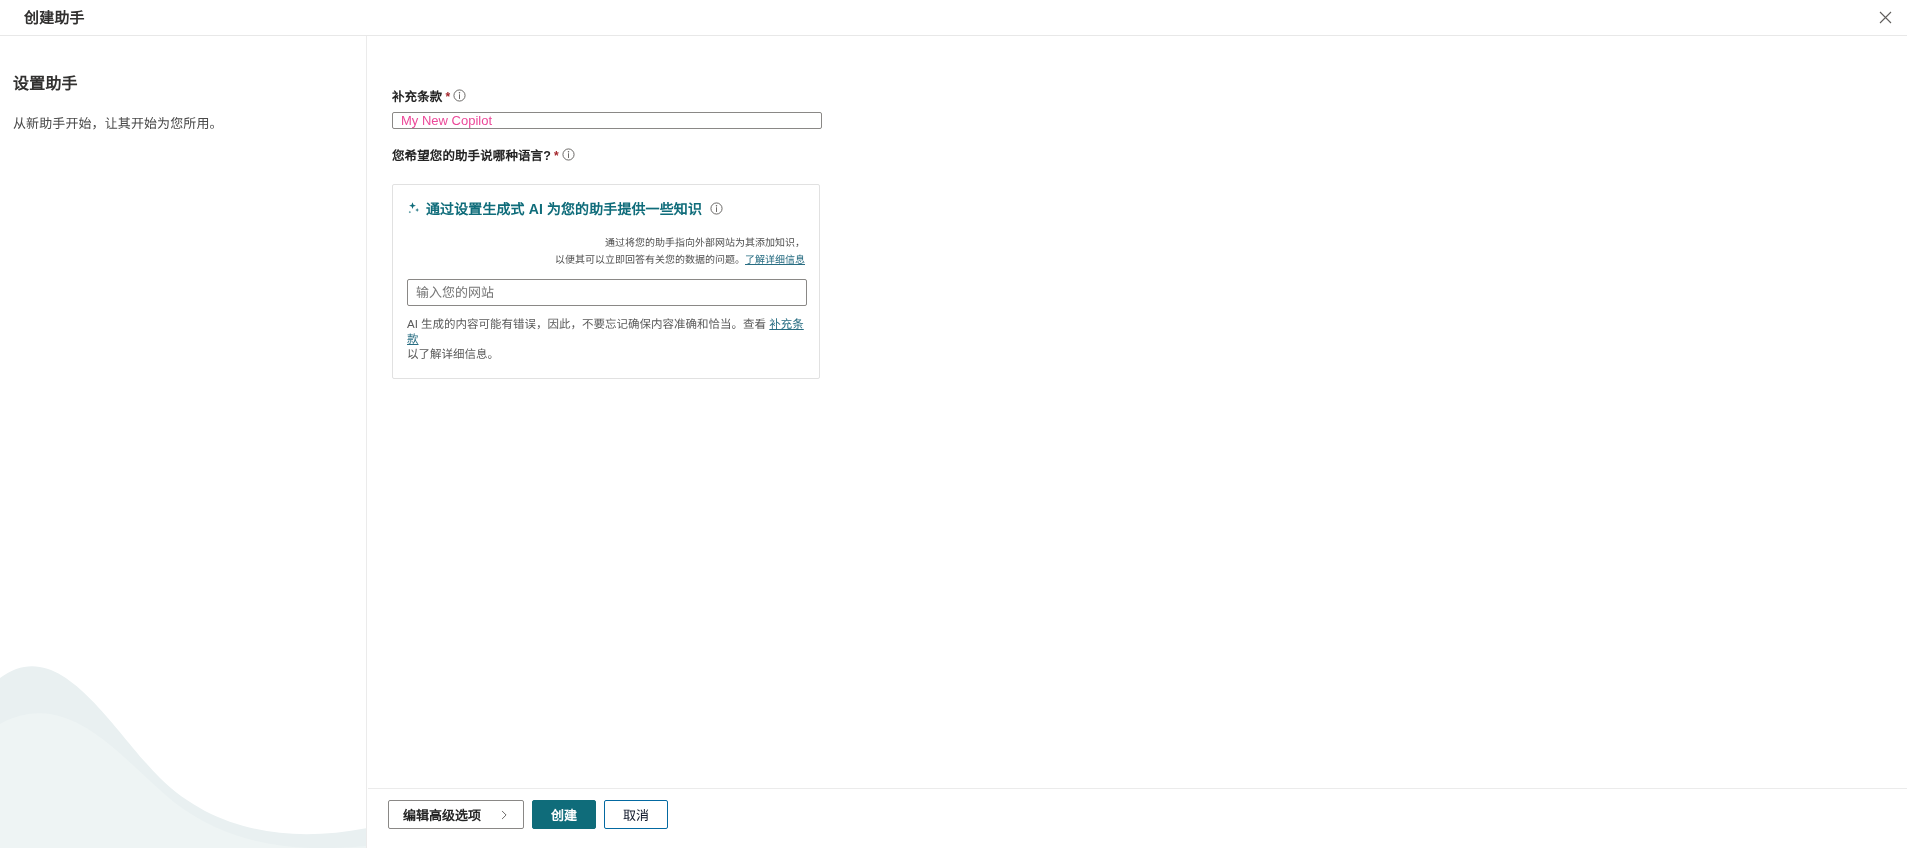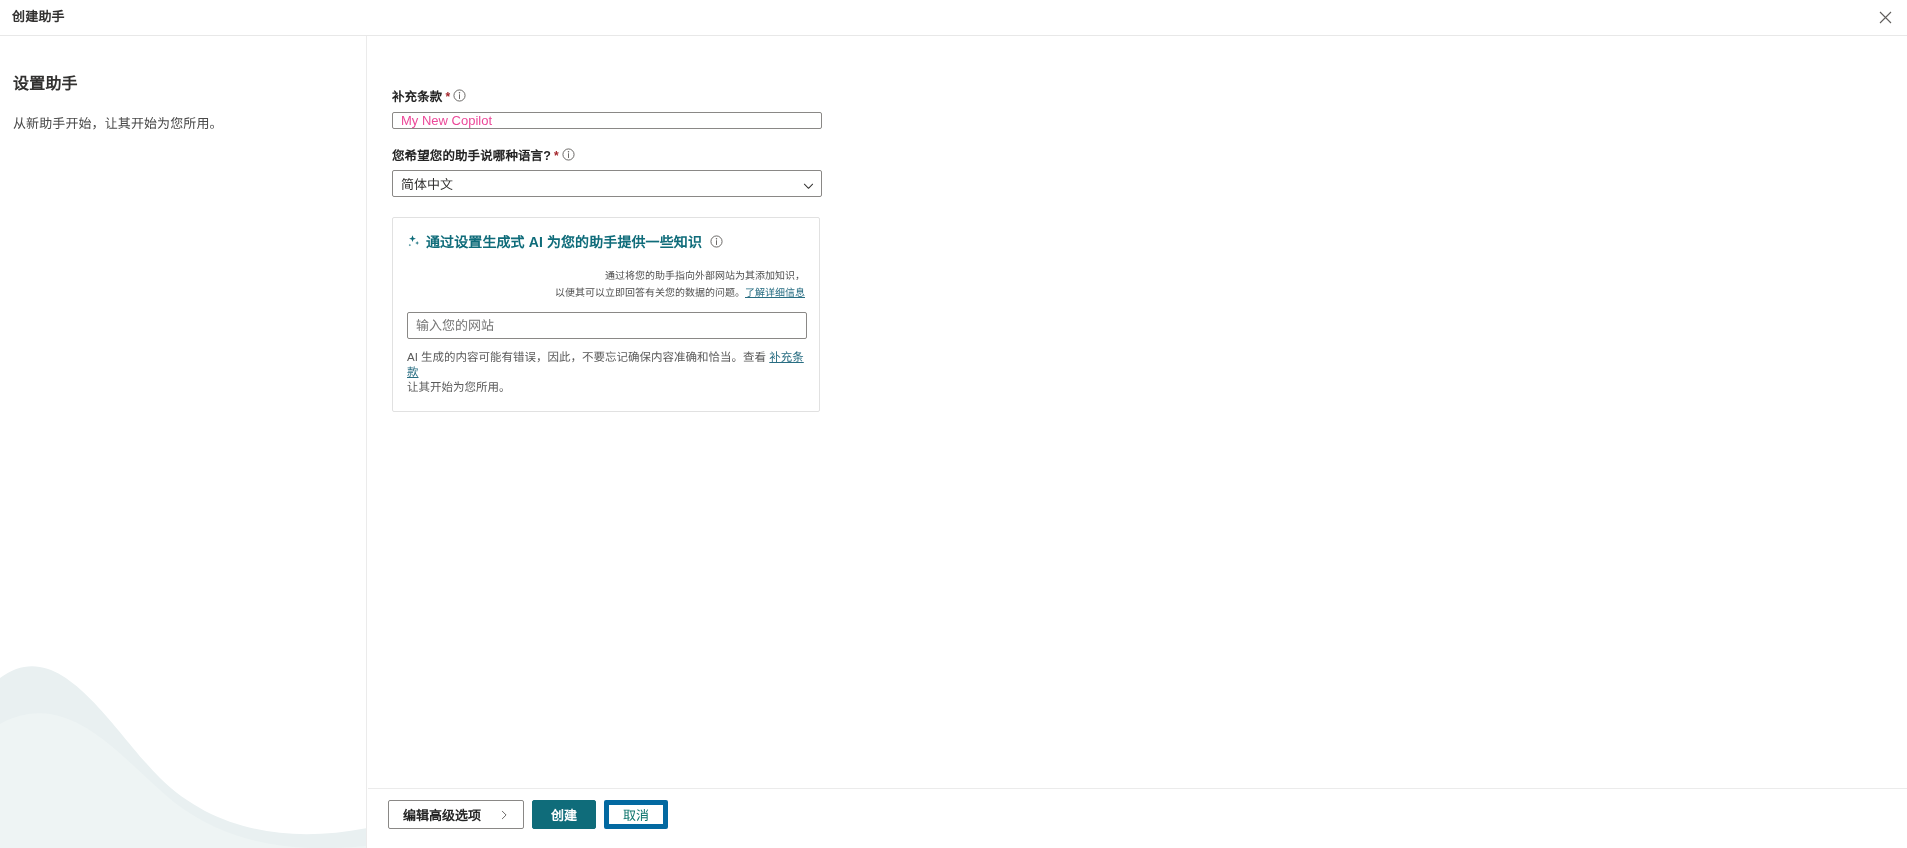--- a/index.html
+++ b/index.html
@@ -21,23 +21,23 @@
     position: absolute;
     top: 0; left: 0;
     width: 1907px;
     height: 36px;
     border-bottom: 1px solid #e8e8e8;
     box-sizing: border-box;
     background: #ffffff;
   }
   .titlebar-title {
     position: absolute;
-    left: 12px;
+    left: 24px;
     top: 6px;
-    font-size: 13px;
+    font-size: 15px;
     font-weight: 600;
     color: #323130;
     letter-spacing: 0.2px;
   }
   .close-btn {
     position: absolute;
     right: 0px;
     top: 0px;
     width: 44px;
     height: 35px;
@@ -282,23 +282,23 @@
     justify-content: space-between;
   }
   .btn-primary {
     border: 1px solid #0f6c7a;
     background: #0f6c7a;
     color: #ffffff;
     font-weight: 600;
     min-width: 64px;
   }
   .btn-secondary {
-    border: 5px solid #0369a1;
-    background: #ffffff;
-    color: #0f766e;
+    border: 1px solid #0369a1;
+    background: #ffffff;
+    color: #0f172a;
     min-width: 64px;
   }
   .chev-right { display: inline-flex; }
 </style>
 </head>
 <body>
 
 <div class="titlebar">
   <div class="titlebar-title">创建助手</div>
   <div class="close-btn">
@@ -339,30 +339,20 @@
 
     <div class="field-block">
       <div class="field-label">
         <span>您希望您的助手说哪种语言?</span>
         <span class="req-star">*</span>
         <span class="info-icon">
           <svg width="13" height="13" viewBox="0 0 14 14" aria-hidden="true">
             <circle cx="7" cy="7" r="6" fill="none" stroke="#605e5c" stroke-width="1"></circle>
             <circle cx="7" cy="4.1" r="0.78" fill="#605e5c"></circle>
             <path d="M7 6.1 L7 10.3" stroke="#605e5c" stroke-width="1" stroke-linecap="round"></path>
-          </svg>
-        </span>
-      </div>
-      <div class="select-wrap">
-        <div class="select-box">
-          <span>简体中文</span>
-        </div>
-        <span class="select-chevron">
-          <svg width="11" height="11" viewBox="0 0 12 12" aria-hidden="true">
-            <path d="M1.5 3.5 L6 8 L10.5 3.5" fill="none" stroke="#323130" stroke-width="1.1" stroke-linecap="round" stroke-linejoin="round"></path>
           </svg>
         </span>
       </div>
     </div>
 
     <div class="ai-card">
       <div class="ai-card-head">
         <span class="sparkle-icon">
           <svg width="14" height="14" viewBox="0 0 16 16" aria-hidden="true">
             <path d="M6.3 1.4 L7.35 4.25 L10.2 5.3 L7.35 6.35 L6.3 9.2 L5.25 6.35 L2.4 5.3 L5.25 4.25 Z" fill="#0f6c7a"></path>
@@ -382,21 +372,21 @@
 
       <div class="ai-desc">
         <span>通过将您的助手指向外部网站为其添加知识，</span><br>
         <span>以便其可以立即回答有关您的数据的问题。</span><span class="link">了解详细信息</span>
       </div>
 
       <input class="ai-input" type="text" placeholder="输入您的网站" style="">
 
       <div class="ai-disclaimer">
         <span>AI 生成的内容可能有错误，因此，不要忘记确保内容准确和恰当。查看 </span><span class="link">补充条款</span><br>
-        <span>让其开始为您所用。</span>
+        <span>以了解详细信息。</span>
       </div>
     </div>
 
   </div>
 </div>
 
 <div class="footer">
   <div class="footer-inner">
     <div class="btn btn-advanced">
       <span>编辑高级选项</span>

